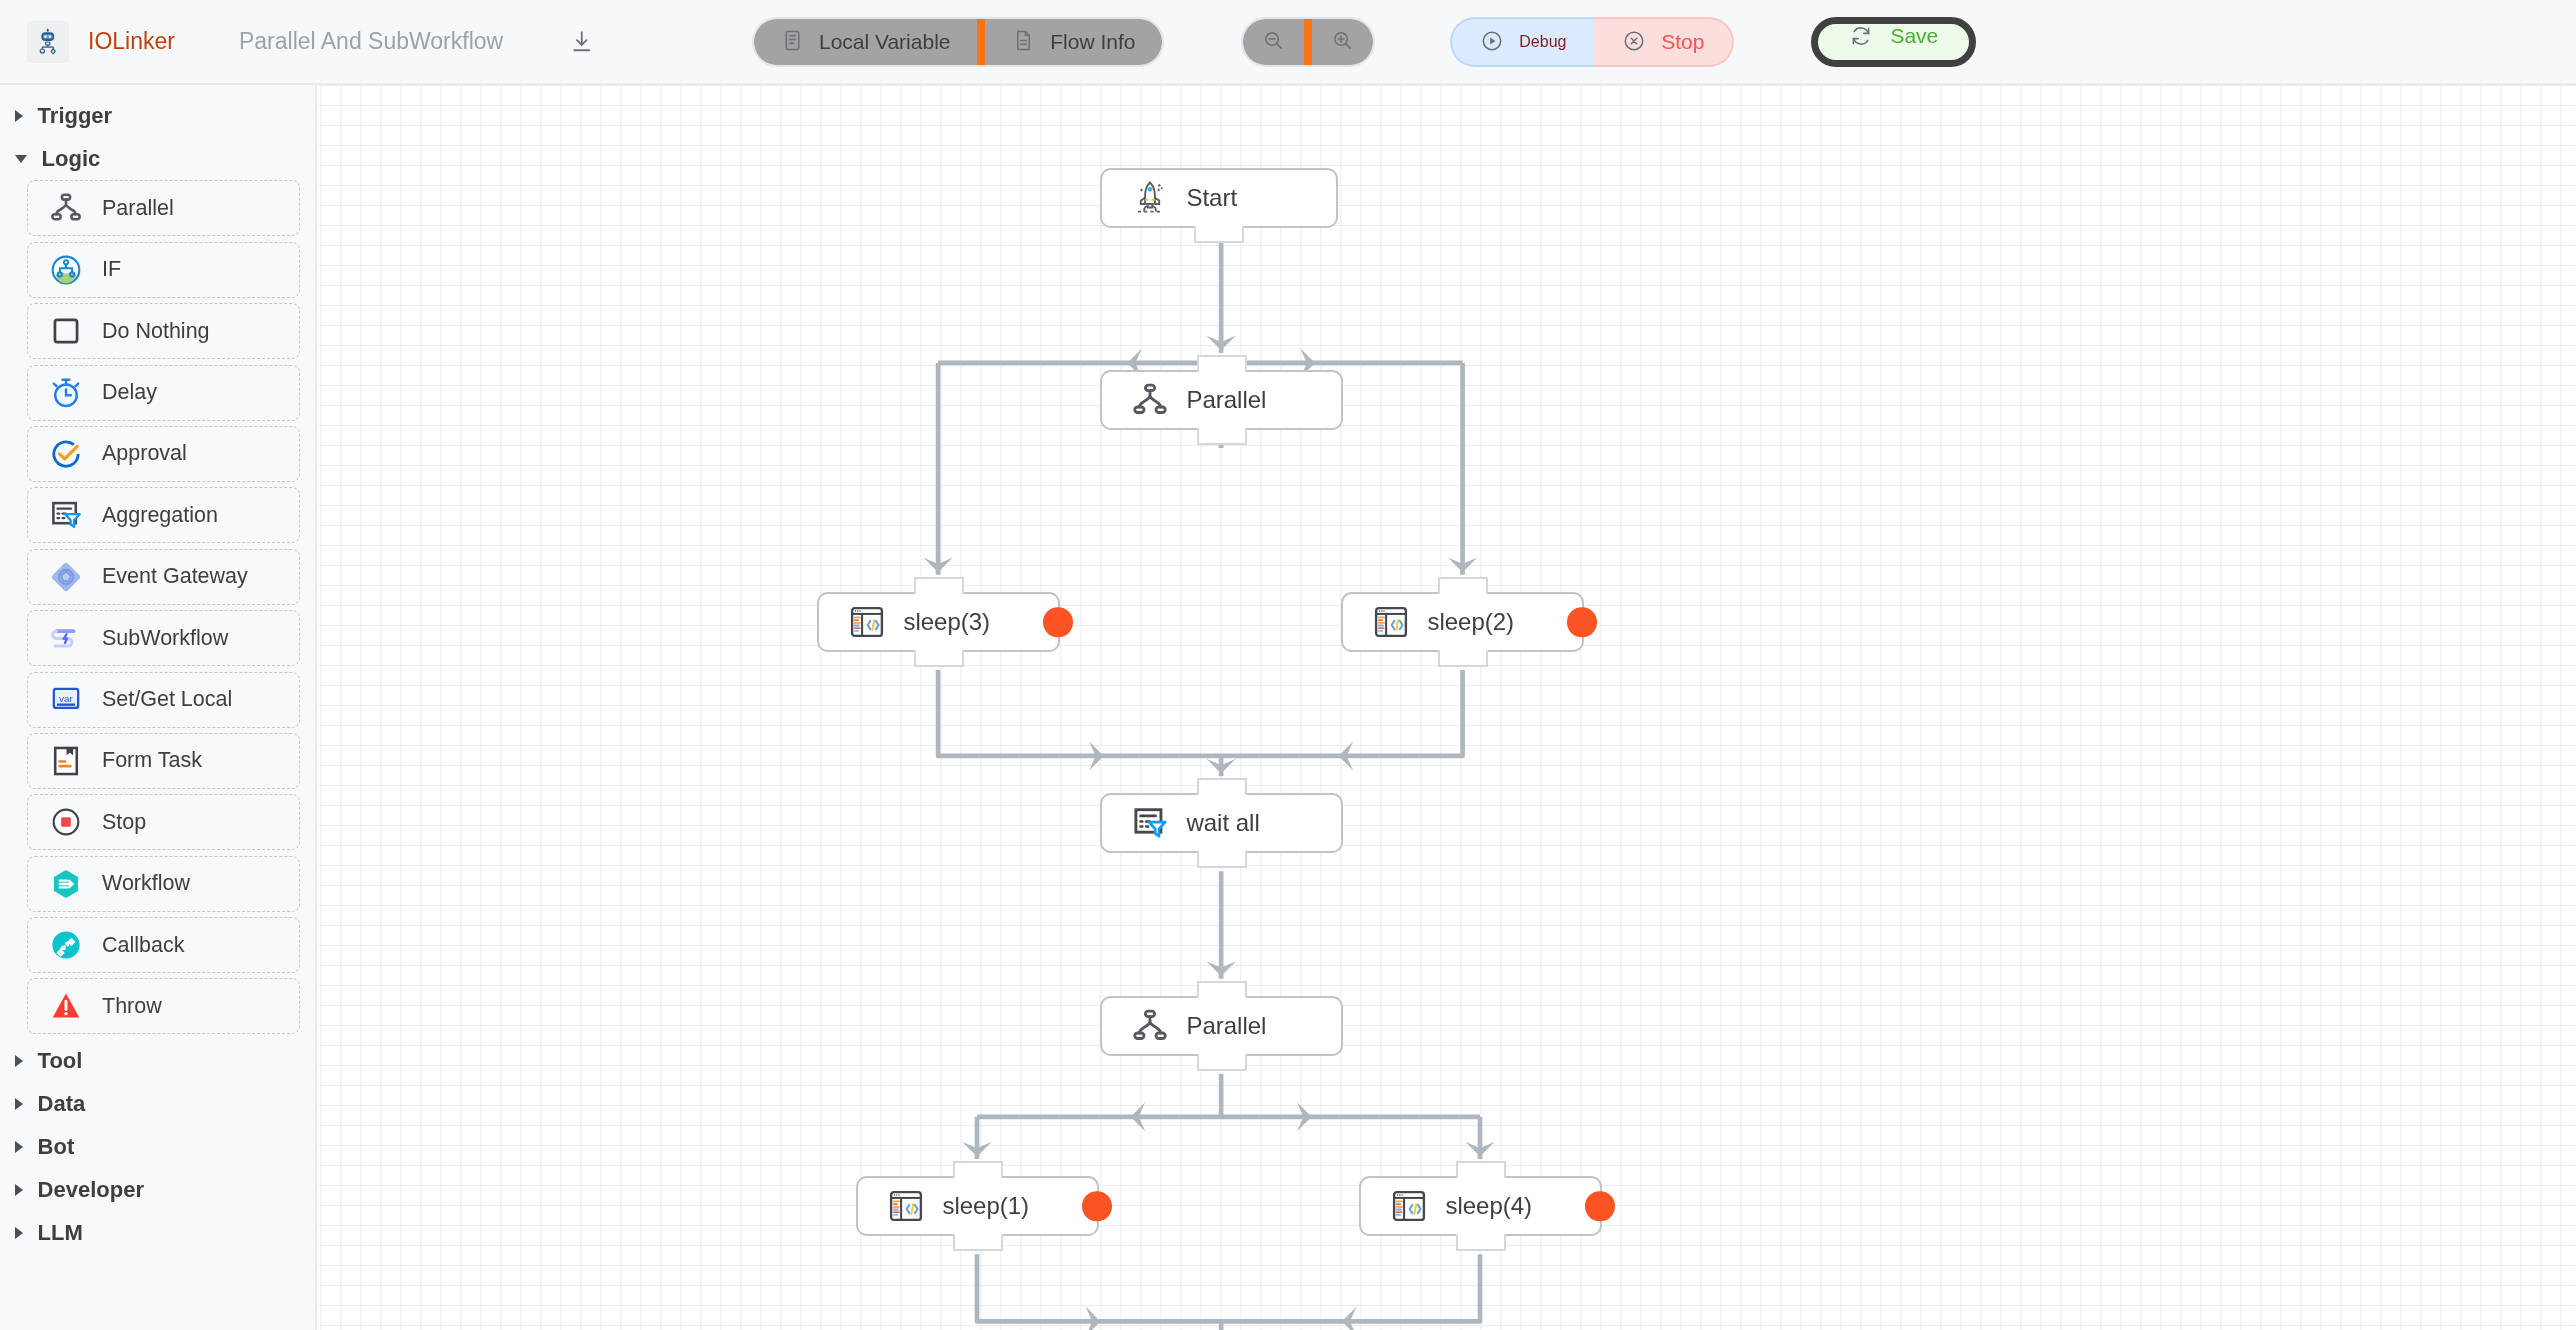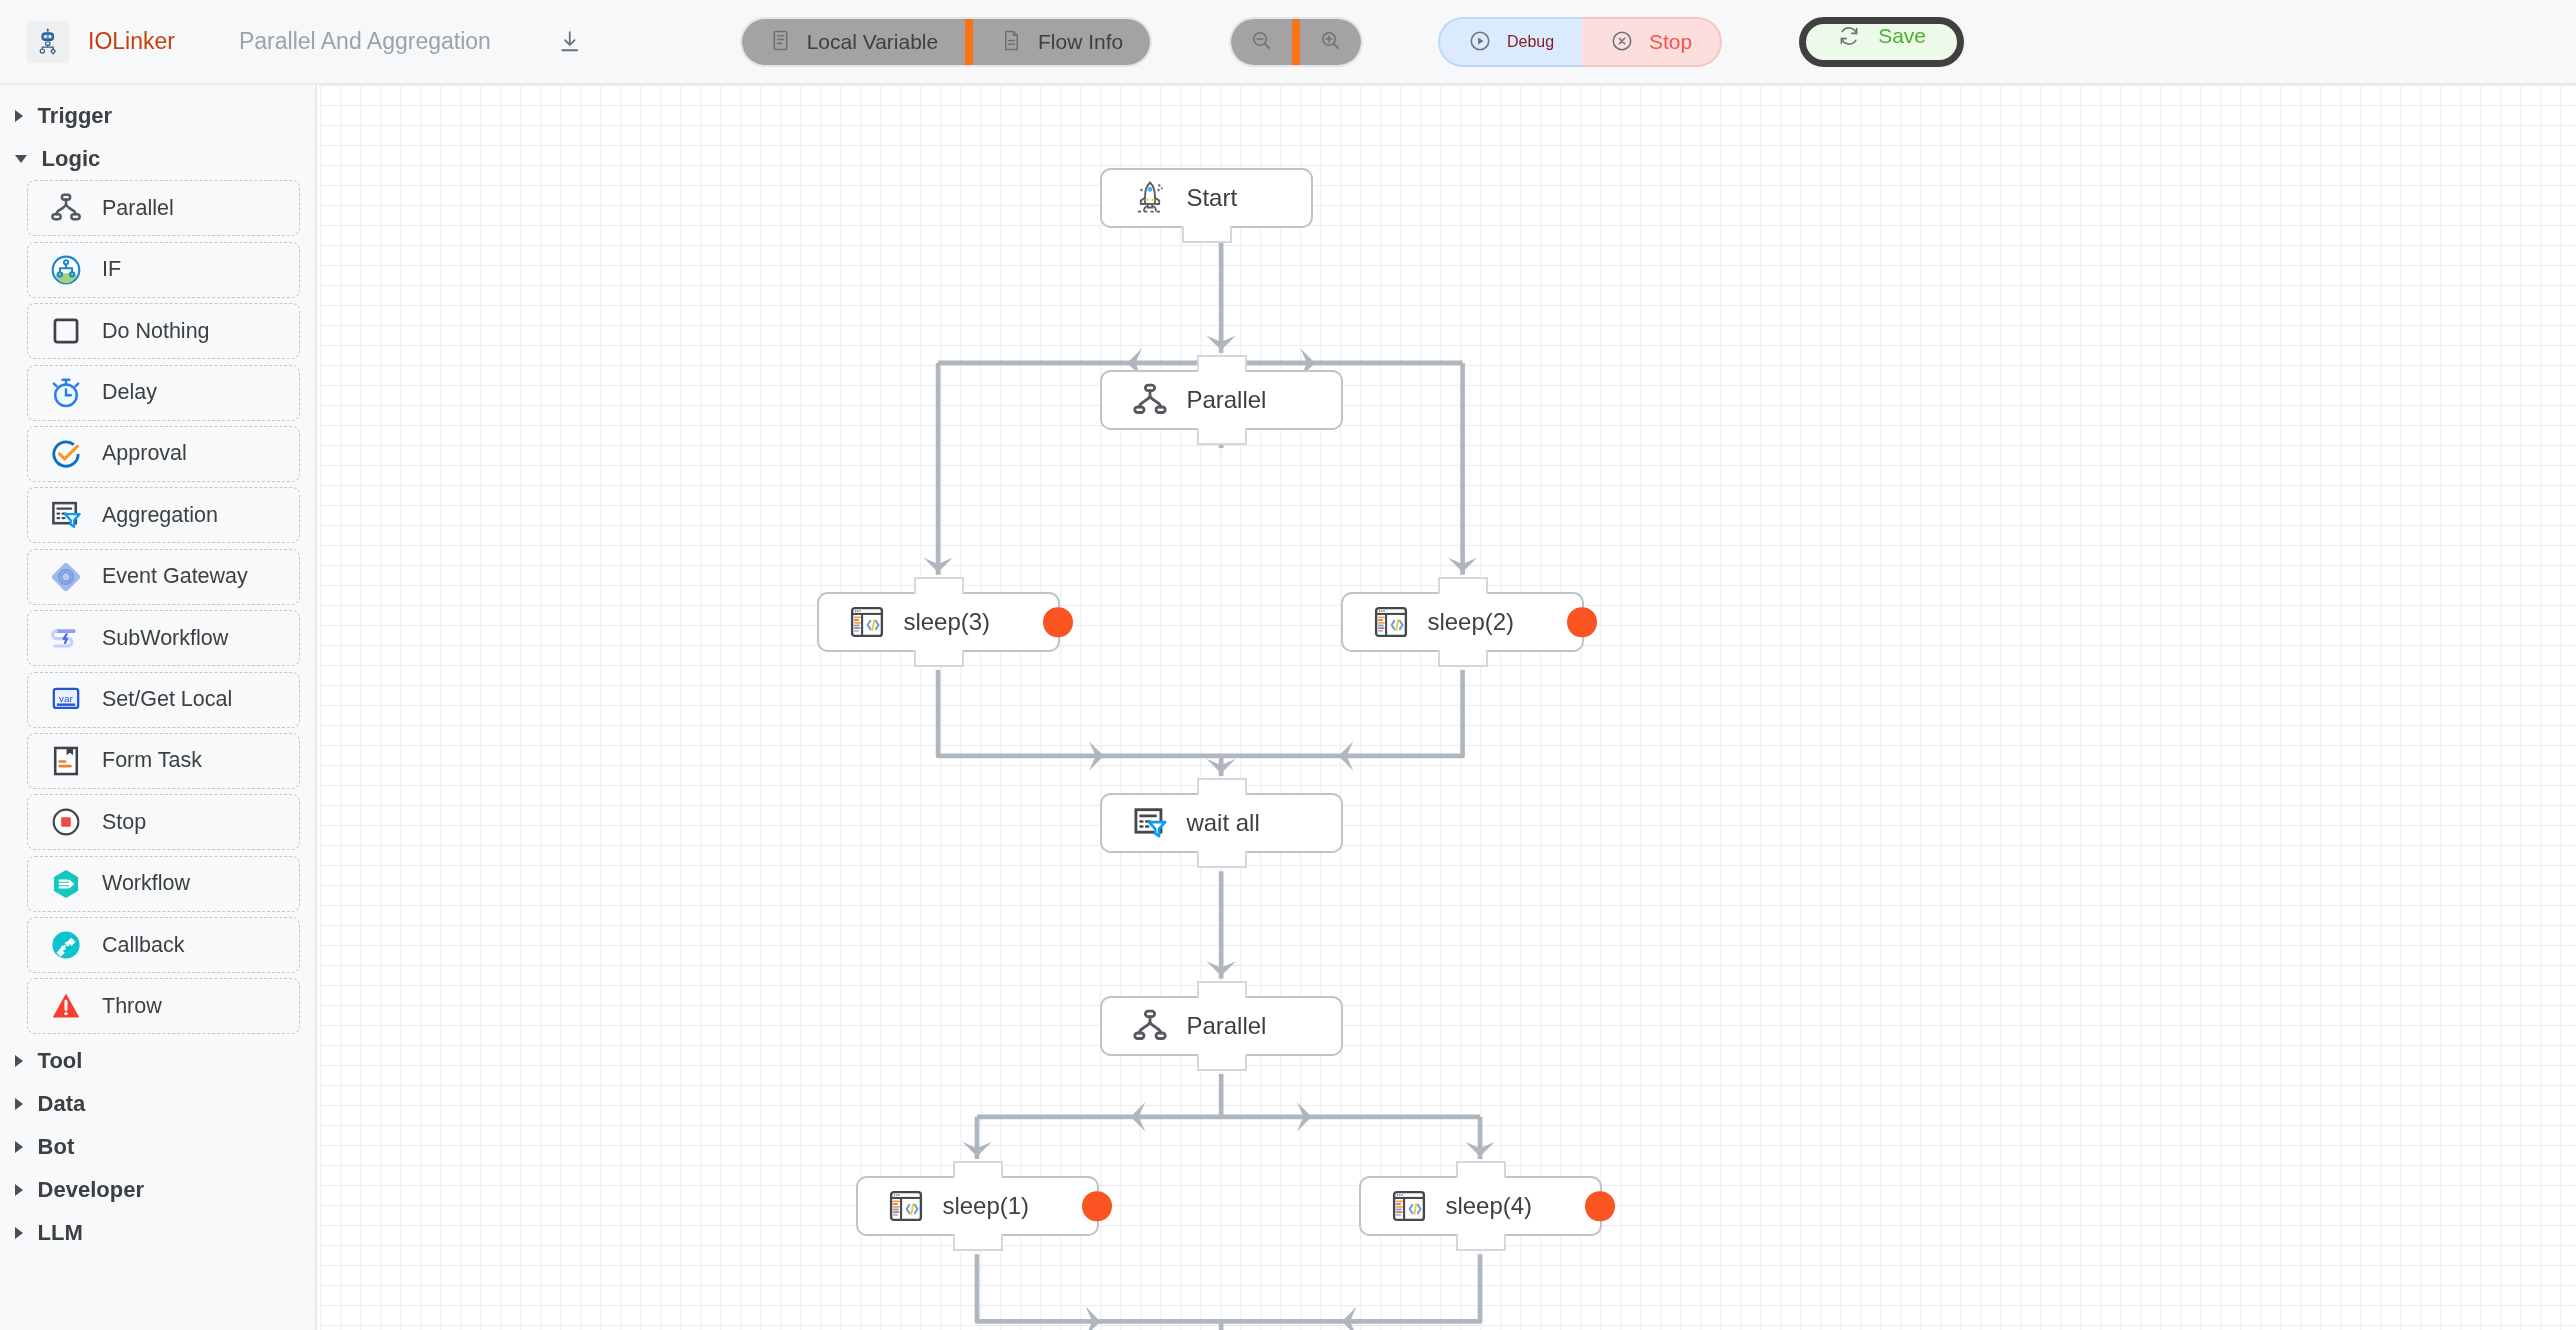--- a/index.html
+++ b/index.html
@@ -158,21 +158,21 @@
         <rect x="8.1" y="6.1" width="7.8" height="3.4" rx="1.6" fill="#4a9fe0"></rect>
         <circle cx="10.2" cy="7.8" r="1.05" fill="#fff"></circle>
         <circle cx="13.8" cy="7.8" r="1.05" fill="#fff"></circle>
         <rect x="10.3" y="12.2" width="3.4" height="2.6" rx="0.6" stroke="#2f5e8c" stroke-width="1" fill="#fff"></rect>
         <path d="M12 14.8v1.6M12 16.4H7.6v1.4M12 16.4h4.4v1.4" stroke="#2f5e8c" stroke-width="1" fill="none"></path>
         <circle cx="7.6" cy="19.6" r="1.7" stroke="#2f5e8c" stroke-width="1" fill="none"></circle>
         <path d="M16.4 17.8l1.7 2-1.7 2-1.7-2z" stroke="#2f5e8c" stroke-width="1" fill="none"></path>
       </svg>
     </div>
     <div id="app-name">IOLinker</div>
-    <div id="flow-title">Parallel And Aggregation</div>
+    <div id="flow-title">Parallel And SubWorkflow</div>
   </div>
 
   <div id="download-button">
     <svg width="25.5" height="25.5" viewBox="0 0 24 24" fill="none" stroke="#6b7178" stroke-width="1.7" stroke-linecap="round">
       <path d="M12 3v12M7.5 10.5L12 15l4.5-4.5M5 20h14"></path>
     </svg>
   </div>
 
   <div id="doc-tools" class="pill-group">
     <div class="pill-btn">
@@ -456,21 +456,21 @@
       <path d="M1232,1516 L1210,1538 L1232,1560 L1222.1,1538 Z" fill="#aeb6bf"></path>
       <path d="M1458,1516 L1480,1538 L1458,1560 L1467.9,1538 Z" fill="#aeb6bf"></path>
       <path d="M959,1575 L981,1597 L1003,1575 L981,1584.9 Z" fill="#aeb6bf"></path>
       <path d="M1709,1575 L1731,1597 L1753,1575 L1731,1584.9 Z" fill="#aeb6bf"></path>
       <path d="M981,1743 L981,1843 L1731,1843 L1731,1743" fill="none" stroke="#aeb6bf" stroke-width="7" stroke-linecap="butt" stroke-linejoin="round"></path>
       <path d="M1345,1843 L1345,1926" fill="none" stroke="#aeb6bf" stroke-width="7" stroke-linecap="butt" stroke-linejoin="round"></path>
       <path d="M1143,1821 L1165,1843 L1143,1865 L1152.9,1843 Z" fill="#aeb6bf"></path>
       <path d="M1547,1821 L1525,1843 L1547,1865 L1537.1,1843 Z" fill="#aeb6bf"></path>
       <path d="M1323,1900 L1345,1922 L1367,1900 L1345,1909.9 Z" fill="#aeb6bf"></path>
     </svg>
-<div class="node" style="left: 781px; top: 83px; width: 213px; height: 60px;">
+<div class="node" style="left: 781px; top: 83px; width: 238px; height: 60px;">
       <div class="port bottom"></div>
       <span class="node-icon">
         <svg width="38" height="38" viewBox="0 0 24 24">
           <g fill="none" stroke="#5a5f66" stroke-width="1.2">
         <path d="M12 2.2c2.1 2.1 3.1 5.1 3.1 8.2v5.3H8.9v-5.3c0-3.1 1-6.1 3.1-8.2z"></path>
         <path d="M8.9 11.9L6.2 13.6v2.2h2.7M15.1 11.9l2.7 1.7v2.2h-2.7"></path>
         <path d="M10.6 15.7h2.8v2.3h-2.8z"></path>
         <path d="M8.2 20.6c0-2 1-3.5 2.4-3.5M15.8 20.6c0-2-1-3.5-2.4-3.5"></path>
         <path d="M4.3 20.6h15.4" stroke-dasharray="2 2"></path>
         <path d="M6.6 6.2v3M17.4 6.2v3" stroke-dasharray="1.6 1.6"></path>

